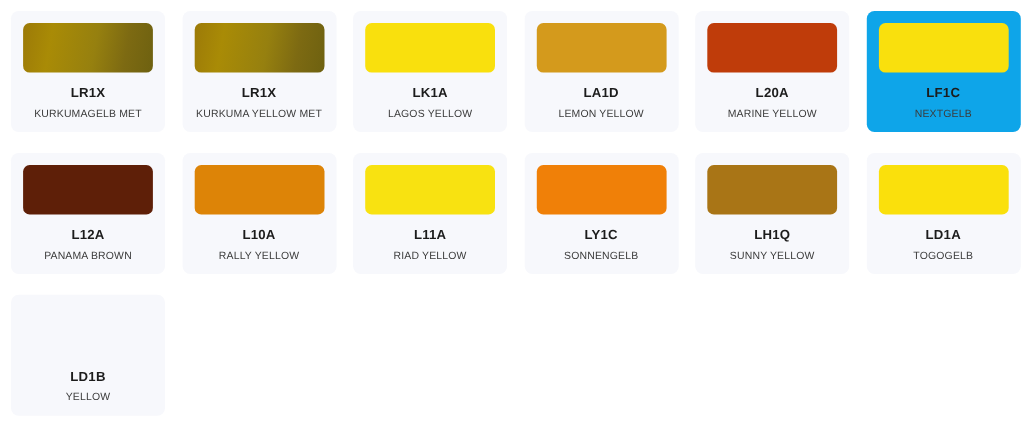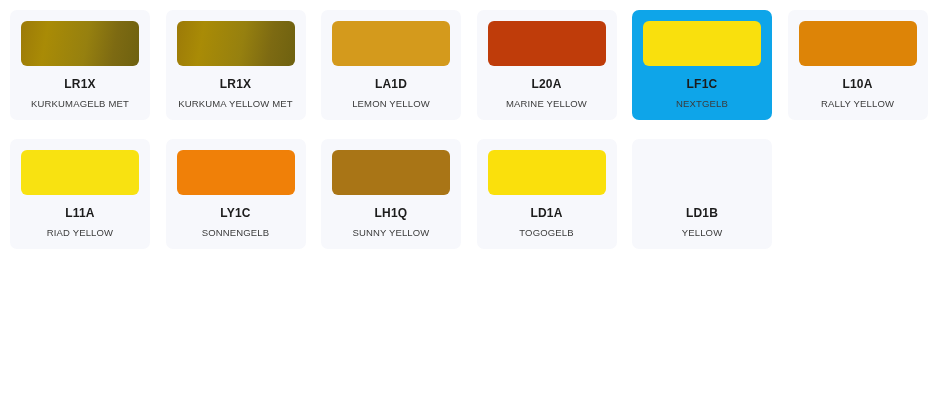--- a/index.html
+++ b/index.html
@@ -73,33 +73,43 @@
       <div class="swatch-chip" style="background: linear-gradient(100deg, rgb(156, 122, 8) 0%, rgb(169, 139, 6) 22%, rgb(150, 128, 15) 55%, rgb(125, 106, 18) 78%, rgb(110, 97, 16) 100%);"></div>
       <div class="swatch-code" style="color: rgb(28, 28, 28);">LR1X</div>
       <div class="swatch-name" style="color: rgb(59, 59, 59);">KURKUMAGELB MET</div>
     </div>
     <div class="swatch-card" style="background: rgb(247, 248, 252);">
       <div class="swatch-chip" style="background: linear-gradient(100deg, rgb(156, 122, 8) 0%, rgb(169, 139, 6) 22%, rgb(150, 128, 15) 55%, rgb(125, 106, 18) 78%, rgb(110, 97, 16) 100%);"></div>
       <div class="swatch-code" style="color: rgb(28, 28, 28);">LR1X</div>
       <div class="swatch-name" style="color: rgb(59, 59, 59);">KURKUMA YELLOW MET</div>
     </div>
     <div class="swatch-card" style="background: rgb(247, 248, 252);">
+      <div class="swatch-chip" style="background: rgb(249, 224, 13);"></div>
+      <div class="swatch-code" style="color: rgb(28, 28, 28);">LK1A</div>
+      <div class="swatch-name" style="color: rgb(59, 59, 59);">LAGOS YELLOW</div>
+    </div>
+    <div class="swatch-card" style="background: rgb(247, 248, 252);">
       <div class="swatch-chip" style="background: rgb(212, 154, 28);"></div>
       <div class="swatch-code" style="color: rgb(28, 28, 28);">LA1D</div>
       <div class="swatch-name" style="color: rgb(59, 59, 59);">LEMON YELLOW</div>
     </div>
     <div class="swatch-card" style="background: rgb(247, 248, 252);">
       <div class="swatch-chip" style="background: rgb(191, 60, 10);"></div>
       <div class="swatch-code" style="color: rgb(28, 28, 28);">L20A</div>
       <div class="swatch-name" style="color: rgb(59, 59, 59);">MARINE YELLOW</div>
     </div>
     <div class="swatch-card" style="background: #0ea5e9;">
       <div class="swatch-chip" style="background: rgb(249, 224, 13);"></div>
       <div class="swatch-code" style="color: rgb(28, 28, 28);">LF1C</div>
       <div class="swatch-name" style="color: rgb(59, 59, 59);">NEXTGELB</div>
+    </div>
+    <div class="swatch-card" style="background: rgb(247, 248, 252);">
+      <div class="swatch-chip" style="background: rgb(94, 31, 8);"></div>
+      <div class="swatch-code" style="color: rgb(28, 28, 28);">L12A</div>
+      <div class="swatch-name" style="color: rgb(59, 59, 59);">PANAMA BROWN</div>
     </div>
     <div class="swatch-card" style="background: rgb(247, 248, 252);">
       <div class="swatch-chip" style="background: rgb(221, 132, 7);"></div>
       <div class="swatch-code" style="color: rgb(28, 28, 28);">L10A</div>
       <div class="swatch-name" style="color: rgb(59, 59, 59);">RALLY YELLOW</div>
     </div>
     <div class="swatch-card" style="background: rgb(247, 248, 252);">
       <div class="swatch-chip" style="background: rgb(248, 226, 17);"></div>
       <div class="swatch-code" style="color: rgb(28, 28, 28);">L11A</div>
       <div class="swatch-name" style="color: rgb(59, 59, 59);">RIAD YELLOW</div>

